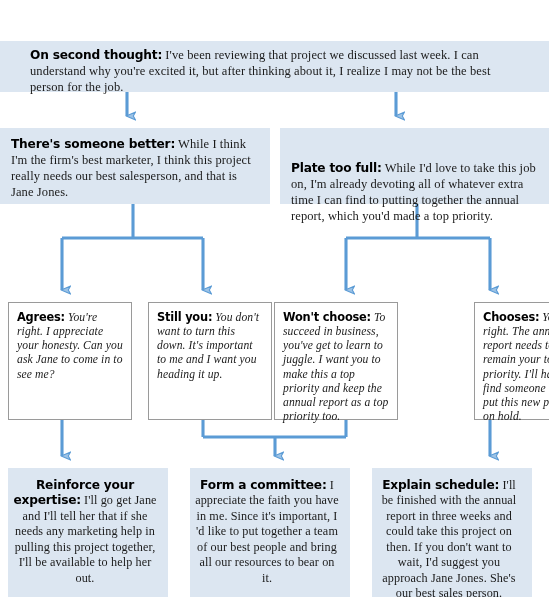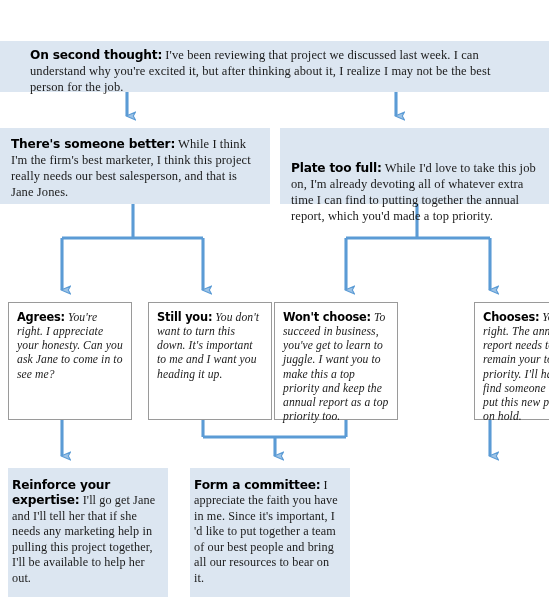--- a/index.html
+++ b/index.html
@@ -81,21 +81,21 @@
   #n-still         { left: 148px; top: 302px; width: 124px; height: 118px; }
   #n-wont          { left: 274px; top: 302px; width: 124px; height: 118px; }
   #n-chooses       { left: 434px; top: 302px; width: 115px; height: 118px; margin-left: 40px; }
   .node.white .txt { padding: 8px 7px 0 8px; }
 
   #n-reinforce       { left: 8px;   top: 468px; width: 160px; height: 129px; }
   #n-committee       { left: 190px; top: 468px; width: 160px; height: 167px; }
   #n-explain         { left: 372px; top: 468px; width: 160px; height: 129px; }
   #n-reinforce .txt,
   #n-committee .txt,
-  #n-explain .txt    { padding: 10px 10px 0 4px; font-size: 12.2px; }
+  #n-explain .txt    { padding: 10px 10px 0 4px; font-size: 12.2px; text-align: center; }
 
   svg#connectors {
     position: absolute;
     left: 0;
     top: 0;
     width: 549px;
     height: 597px;
     z-index: 1;
     pointer-events: none;
   }
@@ -169,14 +169,17 @@
   </div>
 
   <div class="node blue" id="n-reinforce">
     <div class="txt"><span class="lead">Reinforce your expertise:</span><span> I'll go get Jane and I'll tell her that if she needs any marketing help in pulling this project together, I'll be available to help her out.</span></div>
   </div>
 
   <div class="node blue" id="n-committee">
     <div class="txt"><span class="lead">Form a committee:</span><span> I appreciate the faith you have in me. Since it's important, I 'd like to put together a team of our best people and bring all our resources to bear on it.</span></div>
   </div>
 
+  <div class="node blue" id="n-explain">
+    <div class="txt"><span class="lead">Explain schedule:</span><span> I'll be finished with the annual report in three weeks and could take this project on then. If you don't want to wait, I'd suggest you approach Jane Jones. She's our best sales person.</span></div>
+  </div>
 
 </div>
 
 </body></html>

